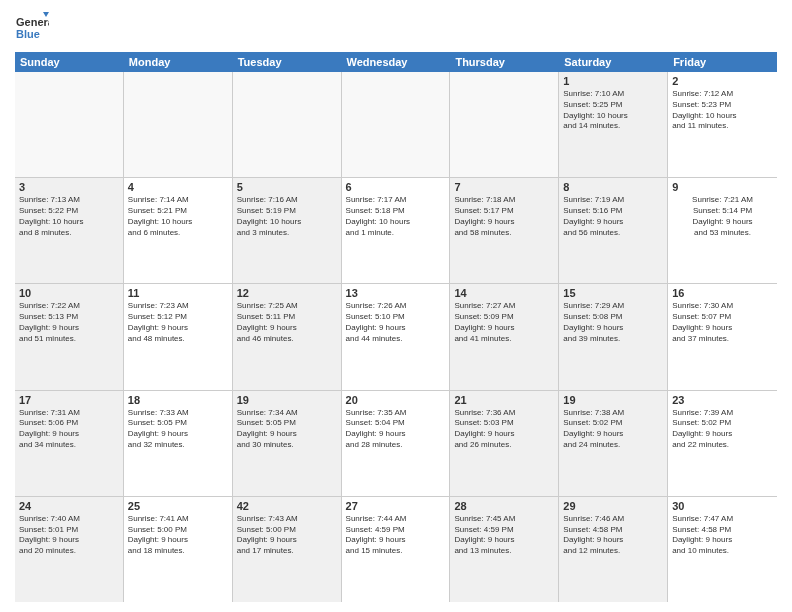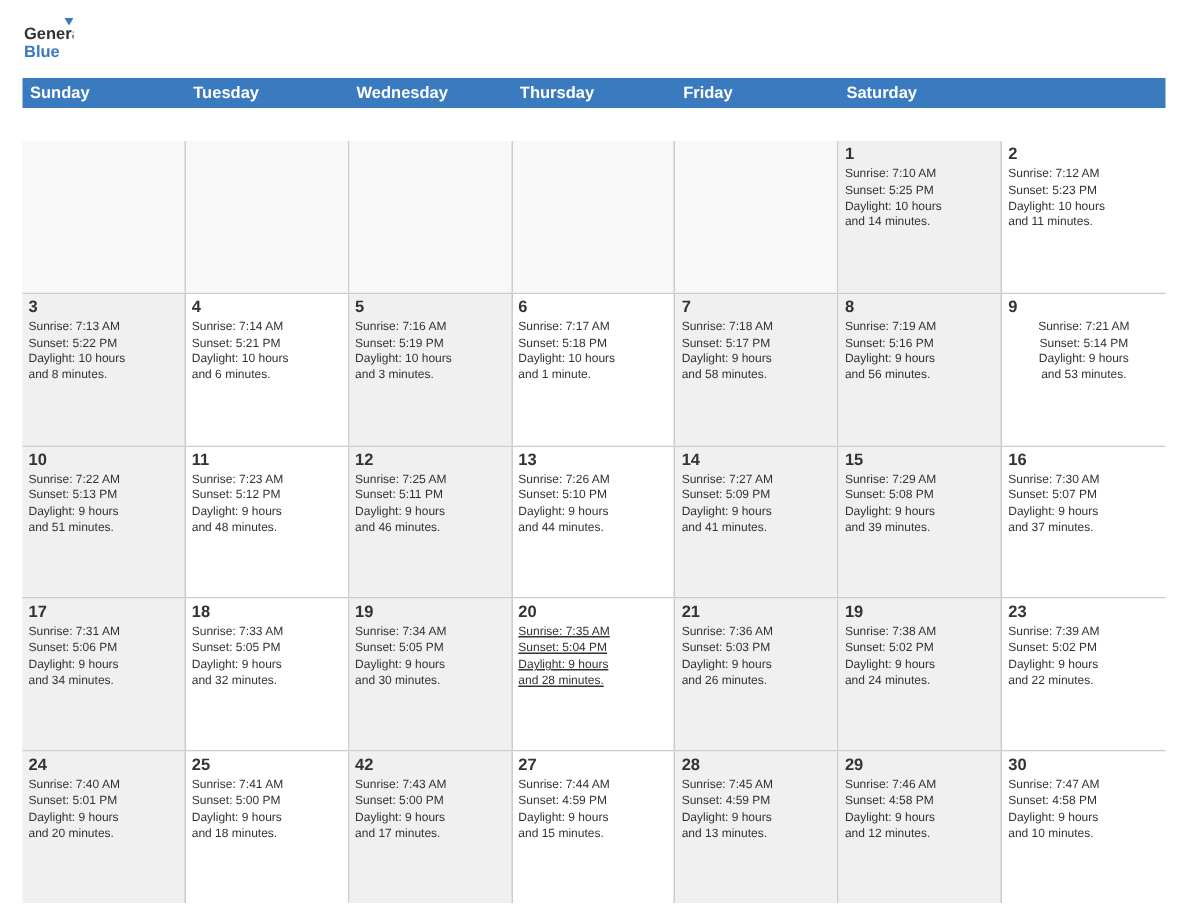--- a/index.html
+++ b/index.html
@@ -39,21 +39,20 @@
     }
     .location {
       font-size: 14px;
       color: #555;
       margin-top: 2px;
     }
     .calendar {
       flex: 1;
       display: flex;
       flex-direction: column;
-      gap: 22px;
     }
     .cal-header {
       display: grid;
       grid-template-columns: repeat(7, 1fr);
       background: #3a7abf;
     }
     .cal-header-cell {
       color: #fff;
       font-size: 11px;
       font-weight: bold;
@@ -129,25 +128,26 @@
 </div>
     <div class="title-section">
       <div class="month-title"></div>
       <div class="location"></div>
     </div>
   </div>
 
   <div class="calendar">
     <div class="cal-header">
     <div class="cal-header-cell">Sunday</div>
+        <div class="cal-header-cell">Monday</div>
         <div class="cal-header-cell">Tuesday</div>
         <div class="cal-header-cell">Wednesday</div>
         <div class="cal-header-cell">Thursday</div>
+        <div class="cal-header-cell">Saturday</div>
         <div class="cal-header-cell">Friday</div>
-        <div class="cal-header-cell">Saturday</div>
       </div>
     <div class="cal-body">
     <div class="cal-row">
           <div class="cal-cell empty"></div>
           <div class="cal-cell empty"></div>
           <div class="cal-cell empty"></div>
           <div class="cal-cell empty"></div>
           <div class="cal-cell empty"></div>
           <div class="cal-cell shaded">
             <span class="day-num">1</span>
@@ -283,21 +283,21 @@
           </div>
           <div class="cal-cell shaded">
             <span class="day-num">19</span>
             <div class="day-info" style="white-space: pre-line;">Sunrise: 7:34 AM
 Sunset: 5:05 PM
 Daylight: 9 hours
 and 30 minutes.</div>
           </div>
           <div class="cal-cell">
             <span class="day-num">20</span>
-            <div class="day-info" style="white-space: pre-line; text-decoration: underline;">Sunrise: 7:35 AM
+            <div class="day-info" style="white-space: pre-line;">Sunrise: 7:35 AM
 Sunset: 5:04 PM
 Daylight: 9 hours
 and 28 minutes.</div>
           </div>
           <div class="cal-cell shaded">
             <span class="day-num">21</span>
             <div class="day-info" style="white-space: pre-line;">Sunrise: 7:36 AM
 Sunset: 5:03 PM
 Daylight: 9 hours
 and 26 minutes.</div>

